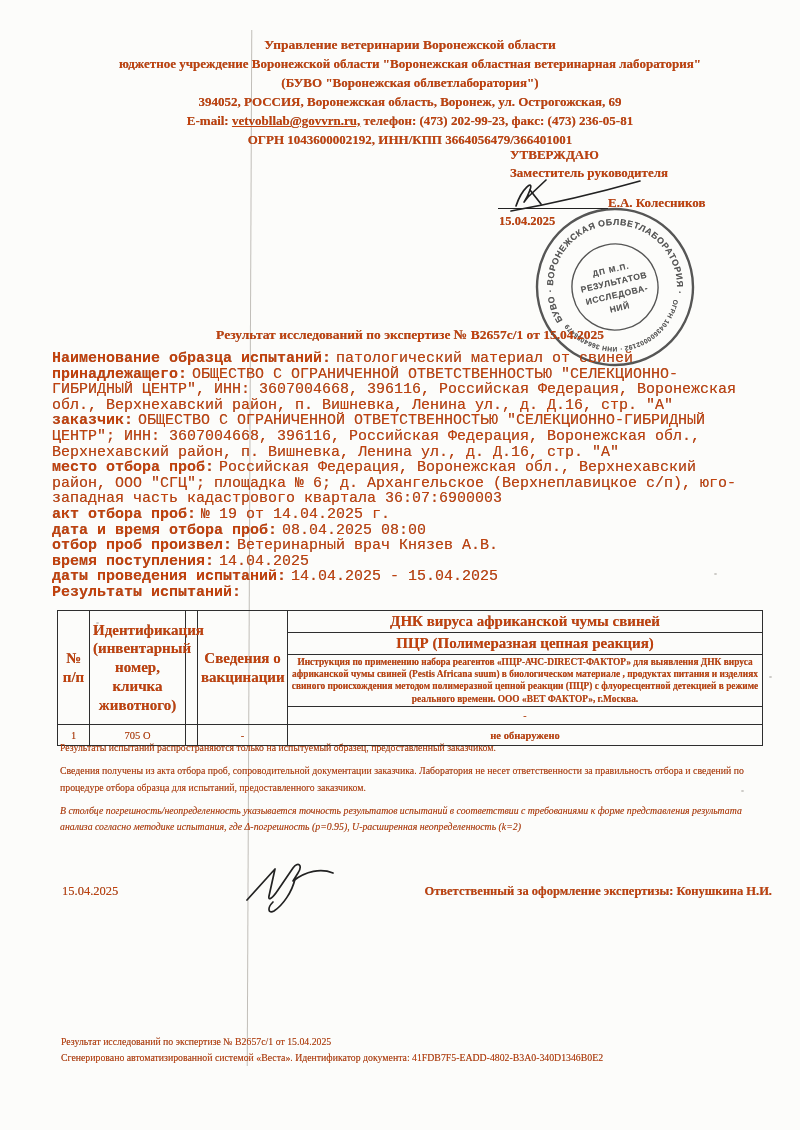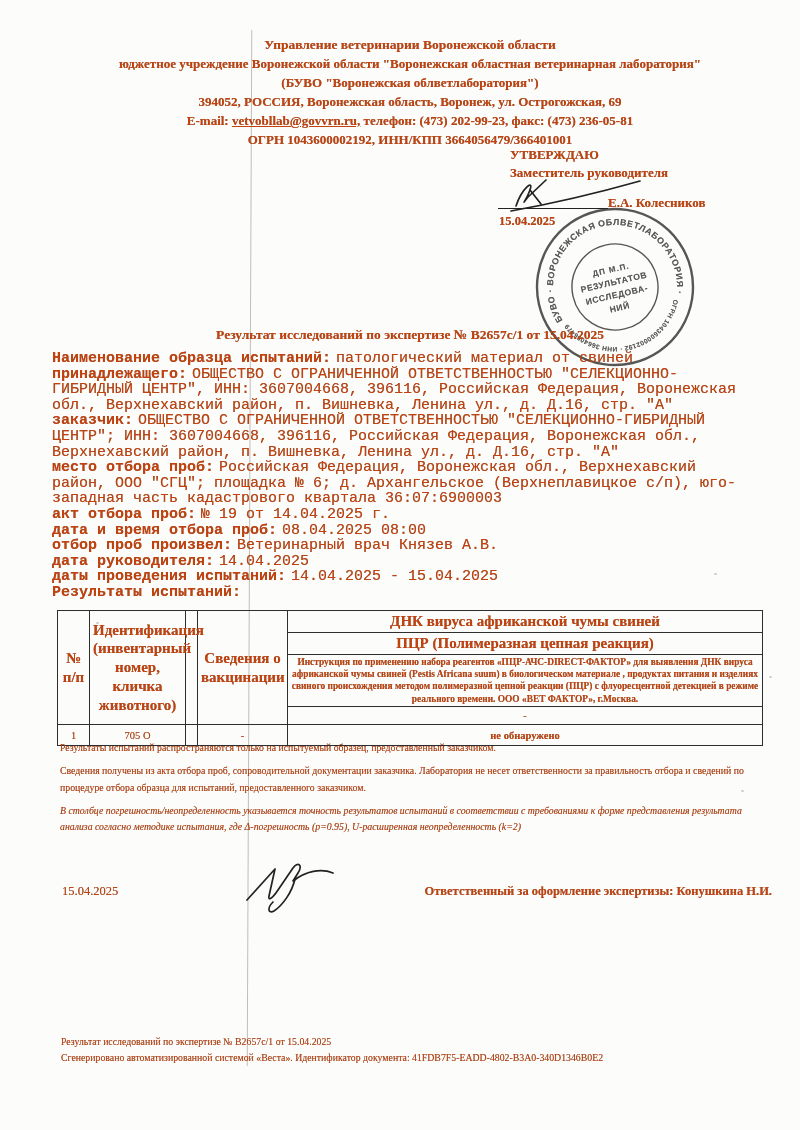--- a/index.html
+++ b/index.html
@@ -126,21 +126,21 @@
   <div class="doc-title">Результат исследований по экспертизе № В2657с/1 от 15.04.2025</div>
 
   <section class="fields">
     <p><b>Наименование образца испытаний:</b><span>патологический материал от свиней</span></p>
     <p><b>принадлежащего:</b><span>ОБЩЕСТВО С ОГРАНИЧЕННОЙ ОТВЕТСТВЕННОСТЬЮ "СЕЛЕКЦИОННО-ГИБРИДНЫЙ ЦЕНТР", ИНН: 3607004668, 396116, Российская Федерация, Воронежская обл., Верхнехавский район, п. Вишневка, Ленина ул., д. Д.16, стр. "А"</span></p>
     <p><b>заказчик:</b><span>ОБЩЕСТВО С ОГРАНИЧЕННОЙ ОТВЕТСТВЕННОСТЬЮ "СЕЛЕКЦИОННО-ГИБРИДНЫЙ ЦЕНТР"; ИНН: 3607004668, 396116, Российская Федерация, Воронежская обл., Верхнехавский район, п. Вишневка, Ленина ул., д. Д.16, стр. "А"</span></p>
     <p><b>место отбора проб:</b><span>Российская Федерация, Воронежская обл., Верхнехавский район, ООО "СГЦ"; площадка № 6; д. Архангельское (Верхнеплавицкое с/п), юго-западная часть кадастрового квартала 36:07:6900003</span></p>
     <p><b>акт отбора проб:</b><span>№ 19 от 14.04.2025 г.</span></p>
     <p><b>дата и время отбора проб:</b><span>08.04.2025 08:00</span></p>
     <p><b>отбор проб произвел:</b><span>Ветеринарный врач Князев А.В.</span></p>
-    <p><b>дата руководителя:</b><span>14.04.2025</span></p>
+    <p><b>время поступления:</b><span>14.04.2025</span></p>
     <p><b>даты проведения испытаний:</b><span>14.04.2025 - 15.04.2025</span></p>
     <p><b>Результаты испытаний:</b><span></span></p>
   </section>
 
   <table class="results">
     <colgroup>
       <col style="width:32px">
         <col style="width:96px">
         <col style="width:12px">
         <col style="width:90px">

